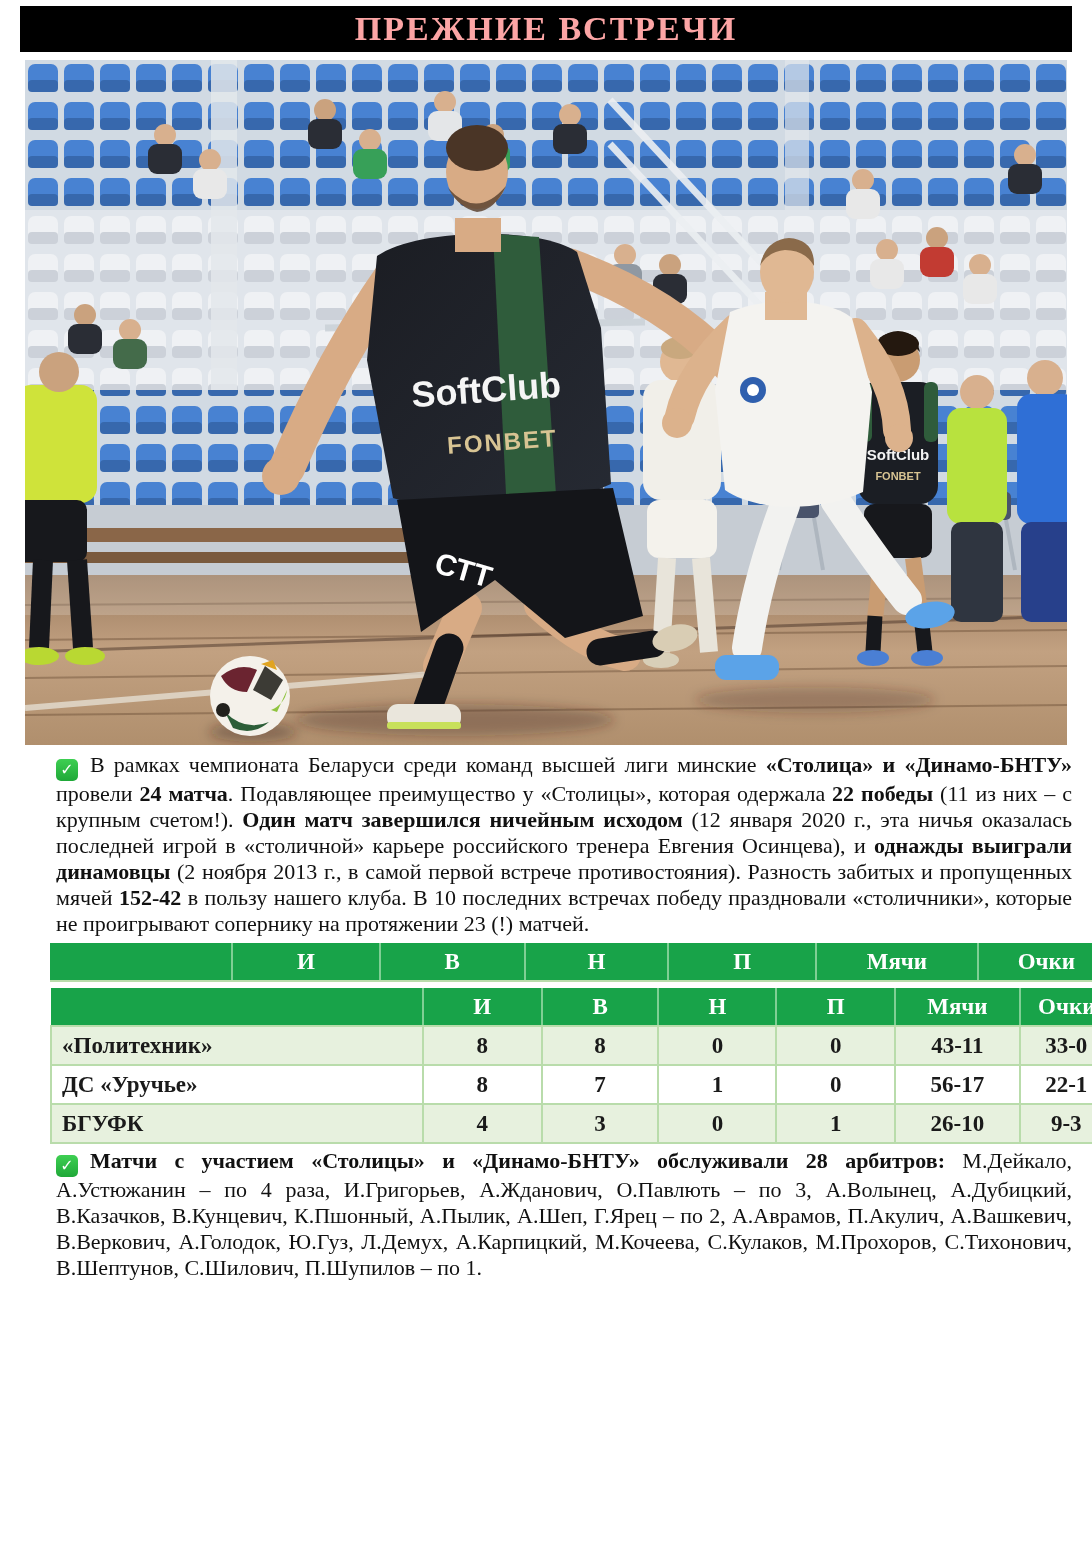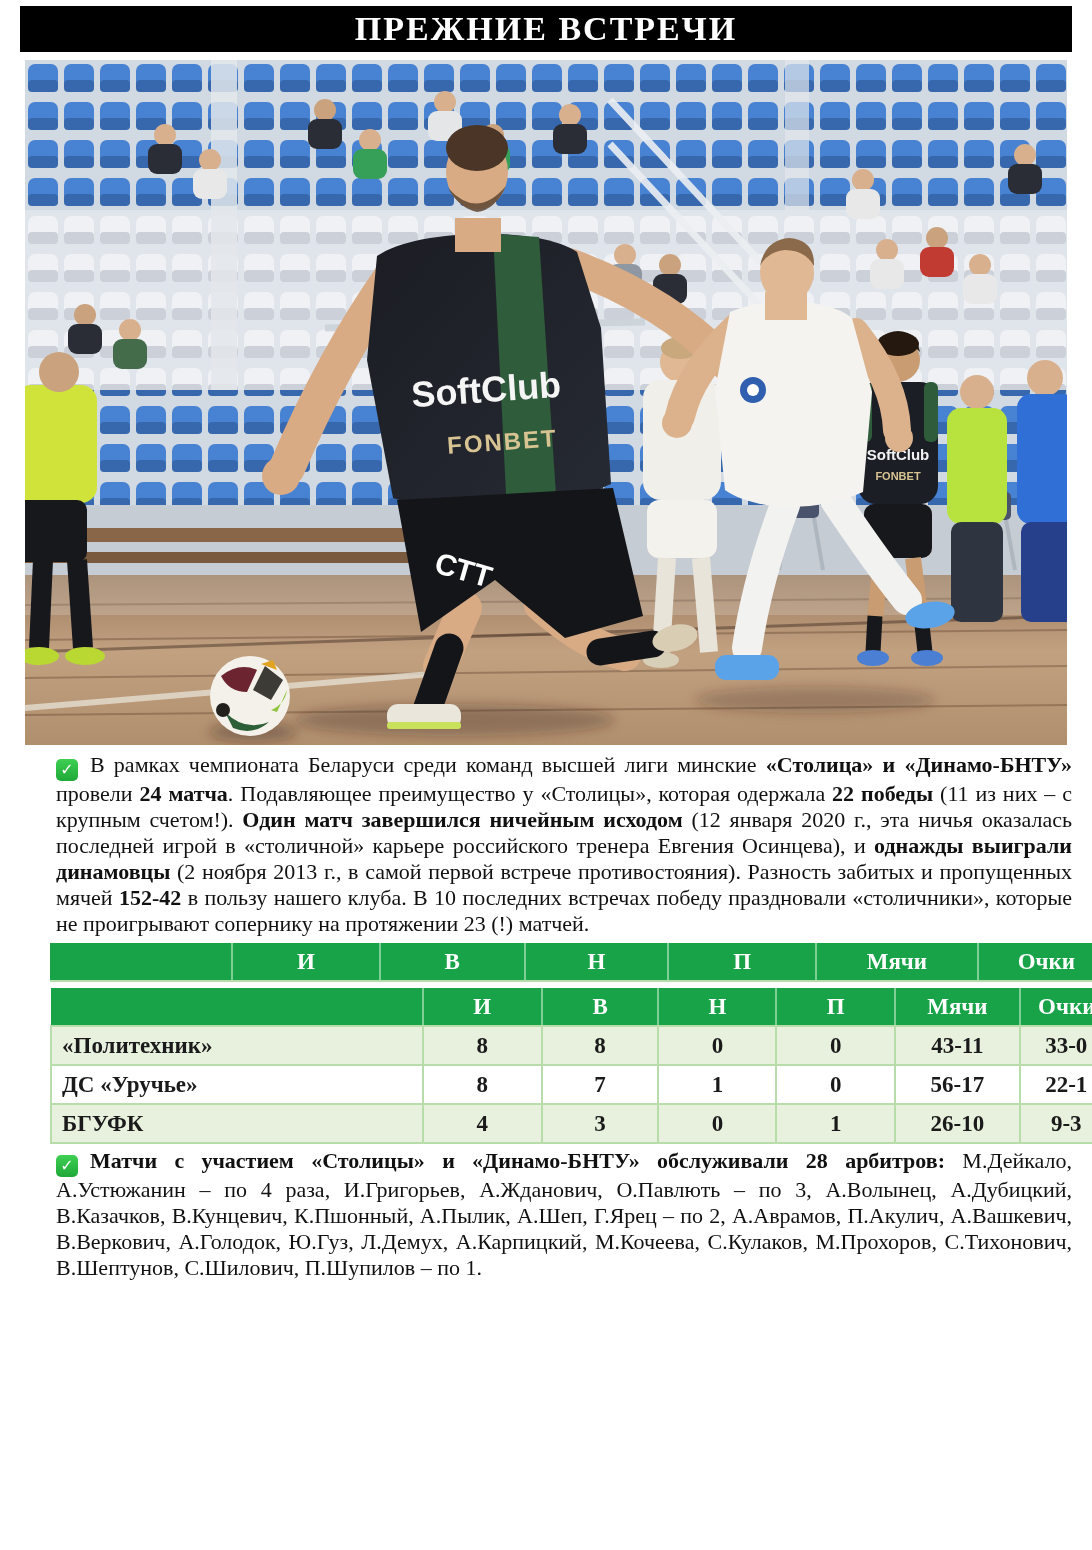--- a/index.html
+++ b/index.html
@@ -7,21 +7,21 @@
   body {
     width:1092px; height:1550px; background:#ffffff; overflow:hidden;
     font-family:"Liberation Serif", serif; color:#111111;
   }
   
   .banner {
     margin:6px 20px 0; height:46px; background:#000000;
     display:flex; align-items:center; justify-content:center;
   }
   .banner .title {
-    color:#ffffff; font-size:34px; font-weight:bold; letter-spacing:2px;
+    color:#fca5a5; font-size:34px; font-weight:bold; letter-spacing:2px;
     font-family:"Liberation Serif", serif;
   }
   
   .photo {
     margin:8px 25px 0; width:1042px; height:685px; position:relative;
     overflow:hidden; background:#d8dee4;
   }
   .photo svg { position:absolute; inset:0; display:block; }
   
   .content { margin-top:7px;padding-left:36px; }

